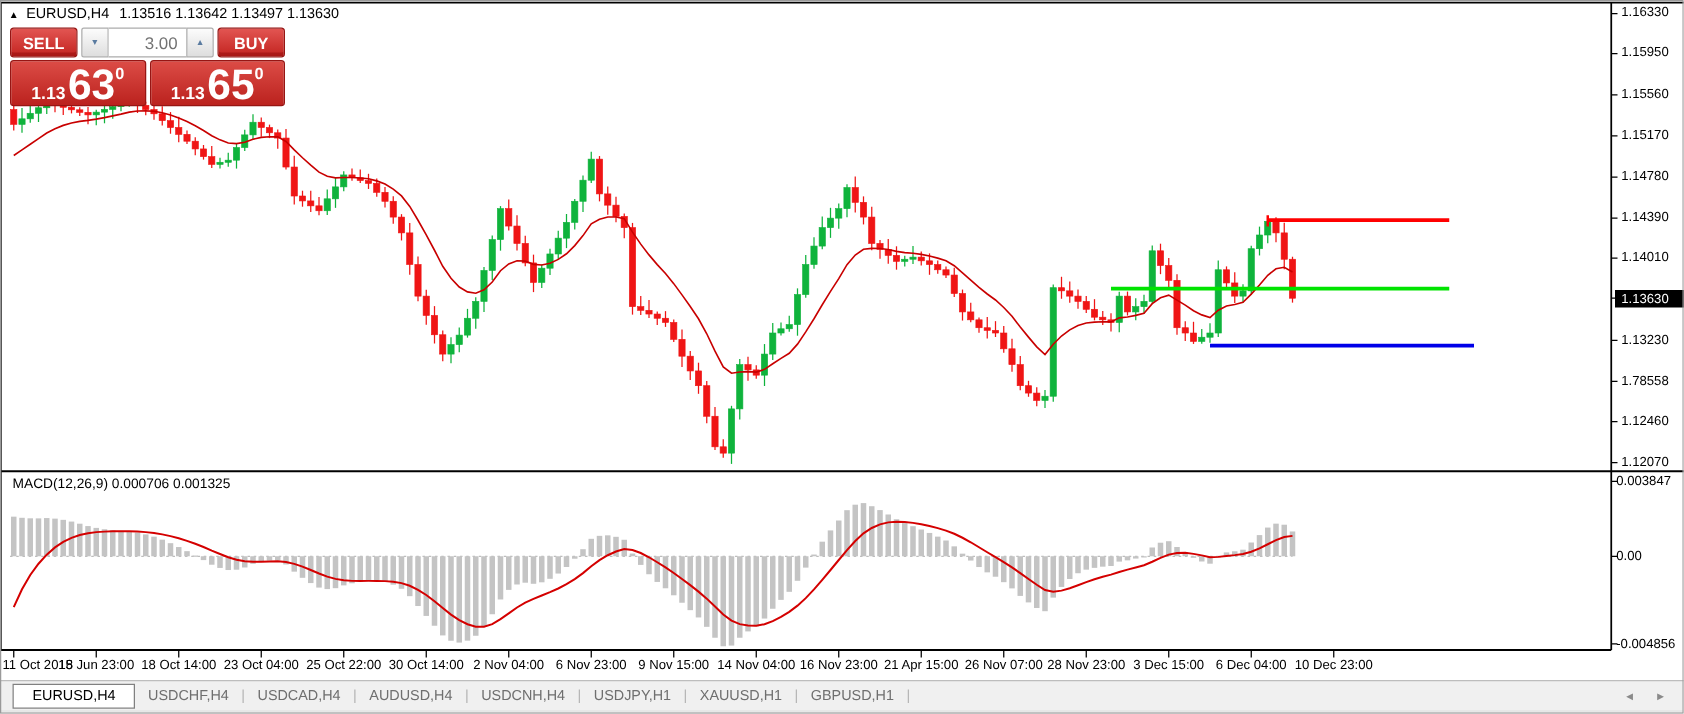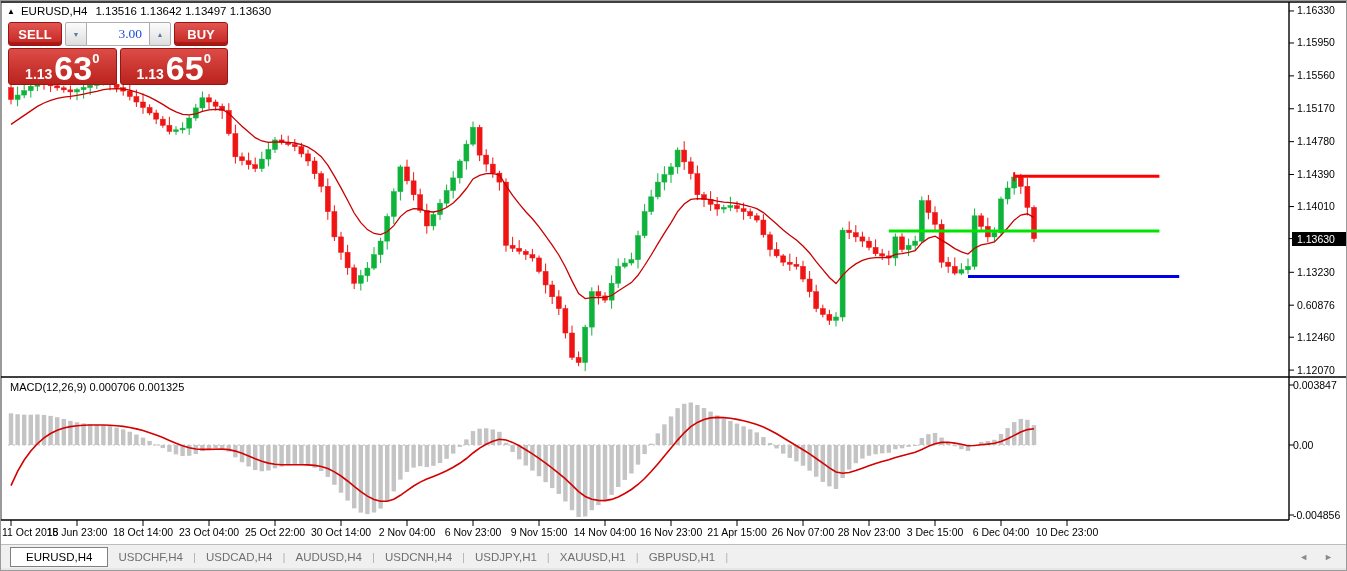--- a/index.html
+++ b/index.html
@@ -16,21 +16,21 @@
   .qp{position:absolute;left:8px;top:22px;z-index:10;width:220px;}
   .qp-row1{display:flex;height:24px;}
   .btn-red{background:linear-gradient(#e25552,#c32420);border:1px solid #971513;border-radius:3px;
            color:#fff;font-weight:bold;font-size:13px;width:56px;display:flex;align-items:center;
            justify-content:center;box-shadow:inset 0 -3px 0 rgba(120,0,0,.35);cursor:pointer;}
   .spin-btn{width:21px;background:linear-gradient(#fcfcfc,#dedede);border:1px solid #acacac;
             display:flex;align-items:center;justify-content:center;color:#5a7ba0;font-size:7px;cursor:pointer;}
   .spin-btn.left{margin-left:3px;border-radius:2px 0 0 2px;}
   .spin-btn.right{border-radius:0 2px 2px 0;}
   .vol{width:58px;background:#fff;border-top:1px solid #acacac;border-bottom:1px solid #acacac;
-       display:flex;align-items:center;justify-content:flex-end;padding-right:7px;font-size:13.5px;color:#1d4ed8;font-family:Liberation Serif, serif;}
+       display:flex;align-items:center;justify-content:flex-end;padding-right:7px;font-size:13.5px;color:#737373;}
   .qp-row2{display:flex;margin-top:2px;height:37px;gap:3px;}
   .price-pane{flex:1;background:linear-gradient(#dc4c46,#bb221e);border:1px solid #971513;border-radius:3px;
               color:#fff;display:flex;align-items:flex-end;justify-content:center;padding-bottom:2px;cursor:pointer;}
   .pp-small{font-size:14px;font-weight:bold;margin-right:2px;line-height:15px;}
   .pp-big{font-size:34px;font-weight:bold;line-height:27px;}
   .pp-sup{font-size:13px;font-weight:bold;align-self:flex-start;margin-top:2px;}
 
   .plabel{position:absolute;left:1297px;font-size:10.5px;color:#000;z-index:5;white-space:nowrap;}
   .badge{position:absolute;left:1292px;top:232px;width:55px;height:14px;background:#000;color:#fff;
          font-size:10.5px;display:flex;align-items:center;padding-left:5px;z-index:6;}
@@ -608,21 +608,21 @@
 <div id="axis-overlay">
     <div class="plabel" style="top: 4.45964px;">1.16330</div>
     <div class="plabel" style="top: 36.4955px;">1.15950</div>
     <div class="plabel" style="top: 69.3744px;">1.15560</div>
     <div class="plabel" style="top: 102.253px;">1.15170</div>
     <div class="plabel" style="top: 135.132px;">1.14780</div>
     <div class="plabel" style="top: 168.011px;">1.14390</div>
     <div class="plabel" style="top: 200.047px;">1.14010</div>
     <div class="plabel" style="top: 232.083px;">1.13630</div>
     <div class="plabel" style="top: 265.805px;">1.13230</div>
-    <div class="plabel" style="top: 298.684px;">0.60876</div>
+    <div class="plabel" style="top: 298.684px;">1.78558</div>
     <div class="plabel" style="top: 330.72px;">1.12460</div>
     <div class="plabel" style="top: 363.599px;">1.12070</div>
     <div class="mlabel" style="top: 378.5px;">0.003847</div>
     <div class="mlabel" style="top: 438.5px;">0.00</div>
     <div class="mlabel" style="top: 508.5px;">-0.004856</div>
     <div class="dlabel first" style="left: 2px;">11 Oct 2018</div>
     <div class="dlabel" style="left: 77px;">15 Jun 23:00</div>
     <div class="dlabel" style="left: 143px;">18 Oct 14:00</div>
     <div class="dlabel" style="left: 209px;">23 Oct 04:00</div>
     <div class="dlabel" style="left: 275px;">25 Oct 22:00</div>

